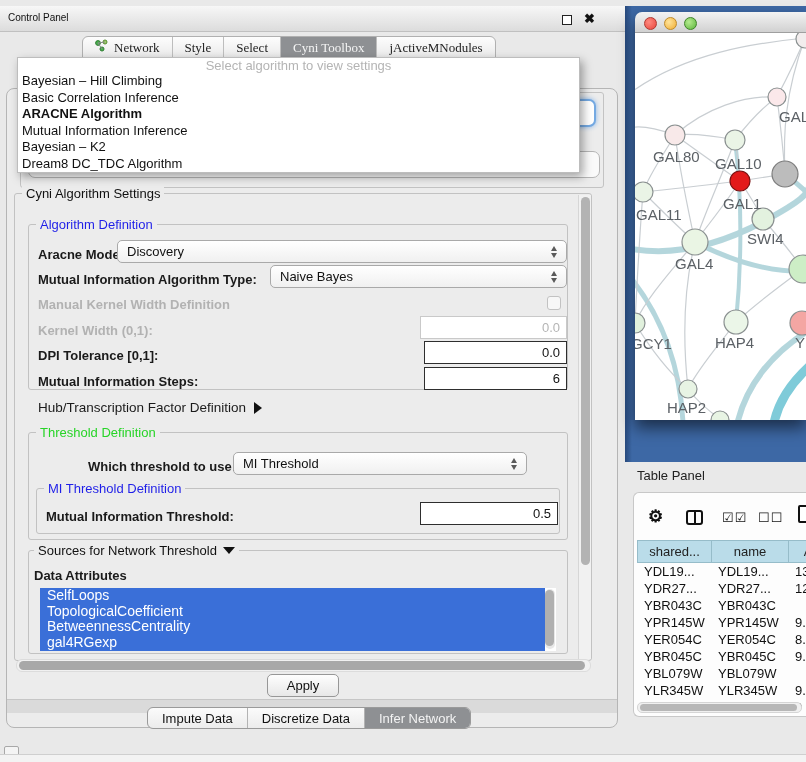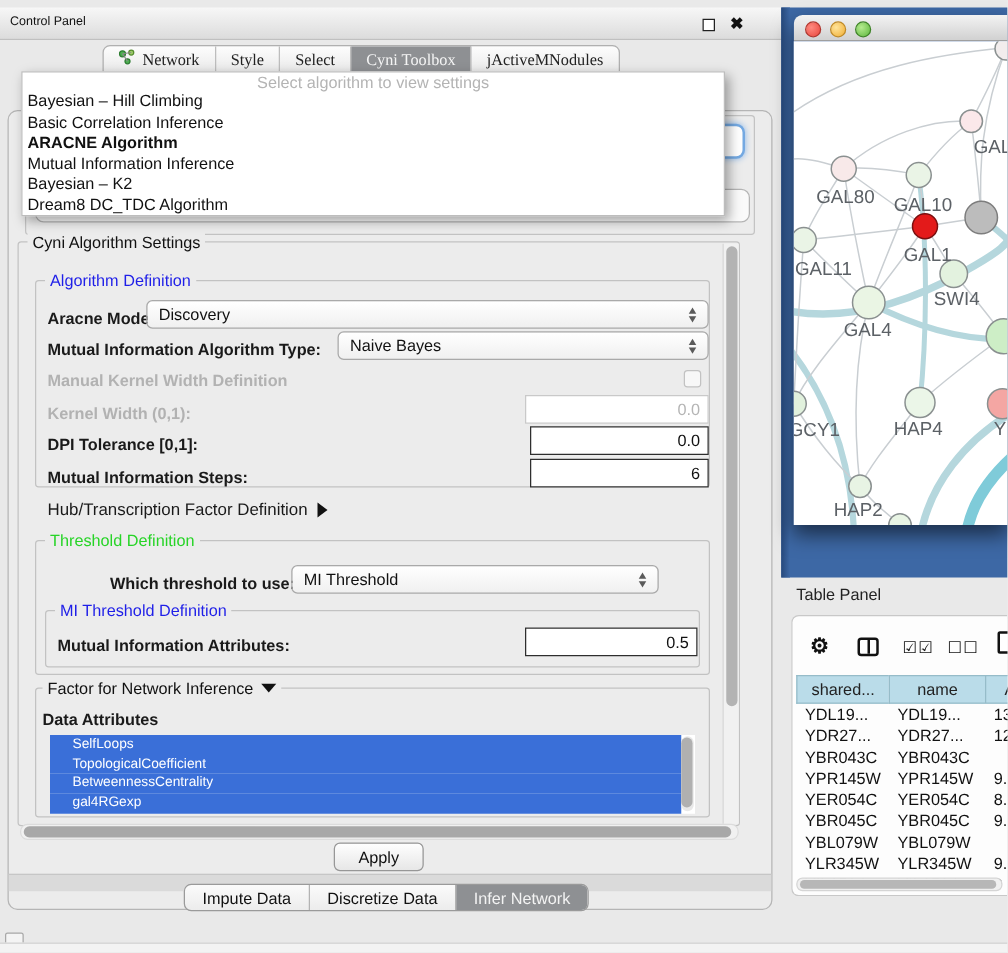--- a/index.html
+++ b/index.html
@@ -62,21 +62,21 @@
   input.field.dis { border:1px solid #c9c9c9; color:#b5b5b5; }
   .checkbox { position:absolute; width:14px; height:14px; border:1px solid #c2c2c2; border-radius:3px; background:#f7f7f7; }
 
   .tri-right { display:inline-block; width:0; height:0; border-top:6px solid transparent; border-bottom:6px solid transparent;
     border-left:8px solid #111; vertical-align:-2px; margin-left:8px; }
   .tri-down-b { display:inline-block; width:0; height:0; border-left:6px solid transparent; border-right:6px solid transparent;
     border-top:7px solid #111; vertical-align:1px; margin-left:6px; }
 
   
   .attr-list { position:absolute; left:40px; top:588px; width:516px; height:63px; background:#fff; }
-  .attr-item { height:15.7px; line-height:15.7px; background:#3a6fd8; color:#fff; font-size:11px; padding-left:18px;
+  .attr-item { height:15.7px; line-height:15.7px; background:#3a6fd8; color:#fff; font-size:14px; padding-left:7px;
     width:505px; white-space:nowrap; }
   .attr-vscroll { position:absolute; left:545px; top:589px; width:10px; height:60px; background:#e8e8e8; border-radius:5px; }
   .attr-vthumb { position:absolute; left:0; top:1px; width:9px; height:56px; background:#b0b0b0; border-radius:5px; }
 
   
   .vscroll-track { position:absolute; left:578px; top:195px; width:13px; height:464px; background:#f1f1f1; border-left:1px solid #d6d6d6; }
   .vscroll-thumb { position:absolute; left:2px; top:2px; width:9px; height:368px; background:#b3b3b3; border-radius:5px; }
   .hscroll-track { position:absolute; left:16px; top:659px; width:575px; height:13px; background:#f1f1f1; border:1px solid #dcdcdc; border-radius:6px; }
   .hscroll-thumb { position:absolute; left:2px; top:1px; width:566px; height:9px; background:#a8a8a8; border-radius:5px; }
 
@@ -231,26 +231,26 @@
 <div class="combo" style="left:233px; top:452px; width:294px;">
   <span>MI Threshold</span>
   <span class="stepper">
       <span class="tri-up"></span>
       <span class="tri-dn"></span>
     </span>
 </div>
 
 <div class="group" style="left:36px; top:488px; width:524px; height:46px;"></div>
 <span class="gtitle blue" style="left:44px; top:481px;">MI Threshold Definition</span>
-<span class="lbl" style="left:46px; top:509px;">Mutual Information Attributes:</span>
+<span class="lbl" style="left:46px; top:509px;">Mutual Information Threshold:</span>
 <input class="field" style="left: 420px; top: 502px; width: 138px;" value="0.5">
 
 <div class="group" style="left:28px; top:550px; width:540px; height:104px;"></div>
 <span class="gtitle" style="left:34px; top:543px; color:#111;">
-  <span>Factor for Network Inference</span><span class="tri-down-b"></span>
+  <span>Sources for Network Threshold</span><span class="tri-down-b"></span>
 </span>
 <span class="lbl" style="left:34px; top:568px;">Data Attributes</span>
 
 <div class="attr-list">
   <div class="attr-item">SelfLoops</div>
   <div class="attr-item">TopologicalCoefficient</div>
   <div class="attr-item">BetweennessCentrality</div>
   <div class="attr-item">gal4RGexp</div>
 </div>
 <div class="attr-vscroll">

